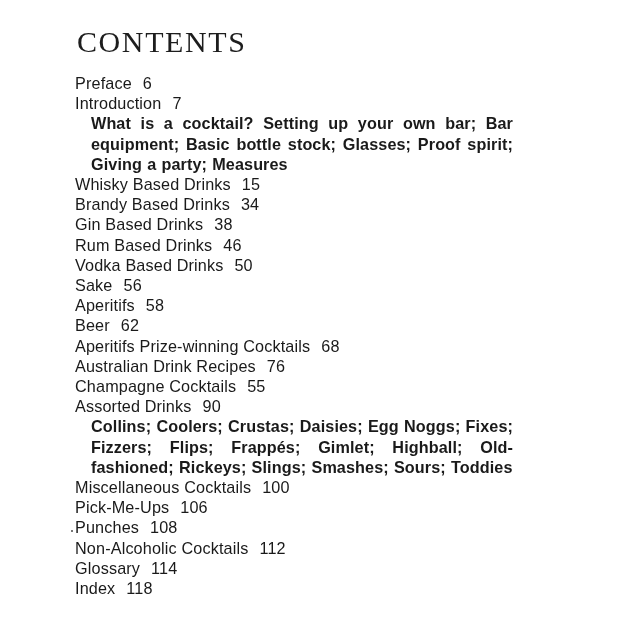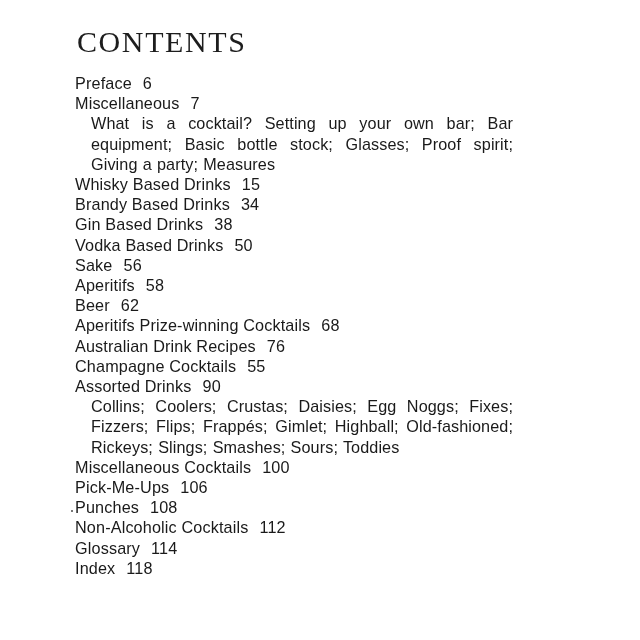--- a/index.html
+++ b/index.html
@@ -69,20 +69,21 @@
   .subentry {
     padding-left: 91px;
     padding-right: 70px;
     line-height: 20.2px;
     font-size: 16.2px;
     letter-spacing: 0.1px;
     text-align: justify;
     text-align-last: left;
     white-space: normal;
     word-spacing: 0.6px;
+    font-weight: bold;
   }
 
   
   .speck {
     position: absolute;
     left: 71px;
     width: 2px;
     height: 2px;
     background: #4a4a4a;
     border-radius: 50%;
@@ -91,25 +92,26 @@
 </style>
 </head>
 <body>
 
 <div class="page">
 
   <div class="toc-title">CONTENTS</div>
 
   <div class="toc-list" id="toc-list">
       <div class="entry"><span class="label">Preface</span><span class="pagenum">6</span></div>
-      <div class="entry"><span class="label">Miscellaneous</span><span class="pagenum">7</span></div>
+      <div class="entry"><span class="label">Introduction</span><span class="pagenum">7</span></div>
       <div class="subentry">What is a cocktail? Setting up your own bar; Bar equipment; Basic bottle stock; Glasses; Proof spirit; Giving a party; Measures</div>
       <div class="entry"><span class="label">Whisky Based Drinks</span><span class="pagenum">15</span></div>
       <div class="entry"><span class="label">Brandy Based Drinks</span><span class="pagenum">34</span></div>
       <div class="entry"><span class="label">Gin Based Drinks</span><span class="pagenum">38</span></div>
+      <div class="entry"><span class="label">Rum Based Drinks</span><span class="pagenum">46</span></div>
       <div class="entry"><span class="label">Vodka Based Drinks</span><span class="pagenum">50</span></div>
       <div class="entry"><span class="label">Sake</span><span class="pagenum">56</span></div>
       <div class="entry"><span class="label">Aperitifs</span><span class="pagenum">58</span></div>
       <div class="entry"><span class="label">Beer</span><span class="pagenum">62</span></div>
       <div class="entry"><span class="label">Aperitifs Prize-winning Cocktails</span><span class="pagenum">68</span></div>
       <div class="entry"><span class="label">Australian Drink Recipes</span><span class="pagenum">76</span></div>
       <div class="entry"><span class="label">Champagne Cocktails</span><span class="pagenum">55</span></div>
       <div class="entry"><span class="label">Assorted Drinks</span><span class="pagenum">90</span></div>
       <div class="subentry">Collins; Coolers; Crustas; Daisies; Egg Noggs; Fixes; Fizzers; Flips; Frappés; Gimlet; Highball; Old-fashioned; Rickeys; Slings; Smashes; Sours; Toddies</div>
       <div class="entry"><span class="label">Miscellaneous Cocktails</span><span class="pagenum">100</span></div>

